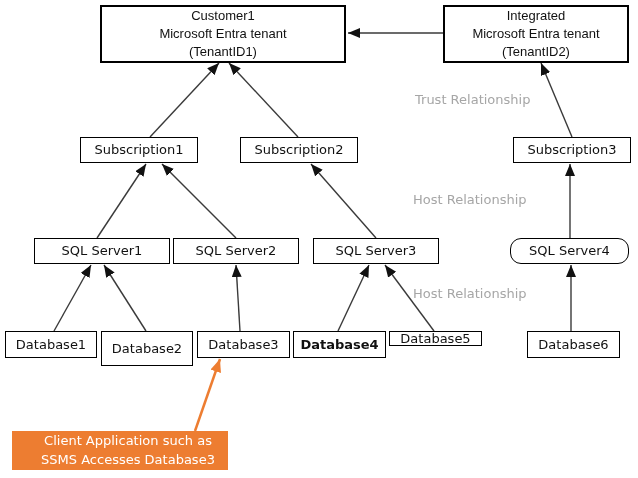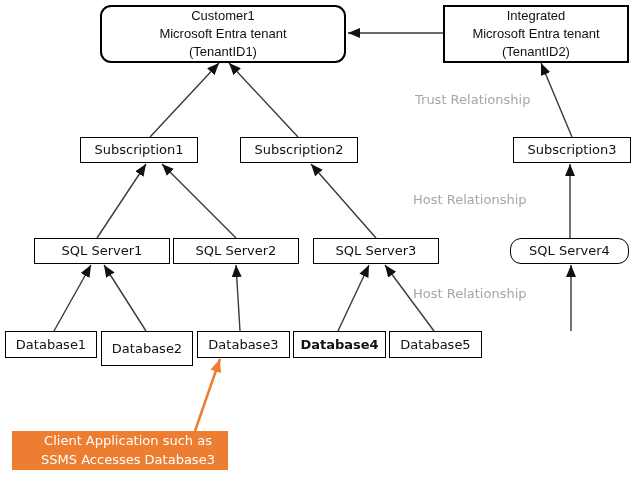--- a/index.html
+++ b/index.html
@@ -71,41 +71,42 @@
       <line x1="570" y1="238" x2="570" y2="164" stroke="#3a3a3a" stroke-width="1.4" marker-end="url(#arrowBlack)"></line>
       <line x1="54" y1="331" x2="91" y2="265" stroke="#3a3a3a" stroke-width="1.4" marker-end="url(#arrowBlack)"></line>
       <line x1="146" y1="331" x2="104" y2="265" stroke="#3a3a3a" stroke-width="1.4" marker-end="url(#arrowBlack)"></line>
       <line x1="240" y1="331" x2="236" y2="265" stroke="#3a3a3a" stroke-width="1.4" marker-end="url(#arrowBlack)"></line>
       <line x1="338" y1="331" x2="369" y2="265" stroke="#3a3a3a" stroke-width="1.4" marker-end="url(#arrowBlack)"></line>
       <line x1="434" y1="331" x2="385" y2="265" stroke="#3a3a3a" stroke-width="1.4" marker-end="url(#arrowBlack)"></line>
       <line x1="571" y1="331" x2="571" y2="265" stroke="#3a3a3a" stroke-width="1.4" marker-end="url(#arrowBlack)"></line>
       <line x1="195" y1="431" x2="220" y2="359" stroke="#ED7D31" stroke-width="2.5" marker-end="url(#arrowOrange)"></line>
     </svg>
 
-  <div class="node tenant" style="left:100px;top:5px;width:246px;height:58px;border-radius:11px;">Customer1
+  <div class="node tenant" style="left:100px;top:5px;width:246px;height:58px;">Customer1
 Microsoft Entra tenant
 (TenantID1)</div>
   <div class="node tenant" style="left:443px;top:5px;width:186px;height:58px;">Integrated
 Microsoft Entra tenant
 (TenantID2)</div>
 
   <div class="node" style="left:80px;top:137px;width:118px;height:26px;">Subscription1</div>
   <div class="node" style="left:240px;top:137px;width:118px;height:26px;">Subscription2</div>
   <div class="node" style="left:513px;top:137px;width:118px;height:26px;">Subscription3</div>
 
   <div class="node" style="left:34px;top:238px;width:136px;height:26px;">SQL Server1</div>
   <div class="node" style="left:173px;top:238px;width:126px;height:26px;">SQL Server2</div>
   <div class="node" style="left:313px;top:238px;width:126px;height:26px;">SQL Server3</div>
   <div class="node" style="left:510px;top:238px;width:119px;height:26px;border-radius:11px;">SQL Server4</div>
 
   <div class="node" style="left:5px;top:331px;width:92px;height:27px;">Database1</div>
   <div class="node" style="left:101px;top:331px;width:92px;height:35px;">Database2</div>
   <div class="node" style="left:197px;top:331px;width:93px;height:27px;">Database3</div>
   <div class="node" style="left:293px;top:331px;width:93px;height:27px;font-weight:bold;">Database4</div>
-  <div class="node" style="left:389px;top:331px;width:93px;height:27px;">Database5</div>
+  <div class="node" style="left:389px;top:331px;width:93px;height:15px;">Database5</div>
+  <div class="node" style="left:527px;top:331px;width:93px;height:27px;">Database6</div>
 
   <div class="rel-label" style="left:415px;top:92px;">Trust Relationship</div>
   <div class="rel-label" style="left:413px;top:192px;">Host Relationship</div>
   <div class="rel-label" style="left:413px;top:286px;">Host Relationship</div>
 
   <div class="callout" style="left:12px;top:431px;width:216px;height:39px;">Client Application such as
 SSMS Accesses Database3</div>
 
 </div>
 

